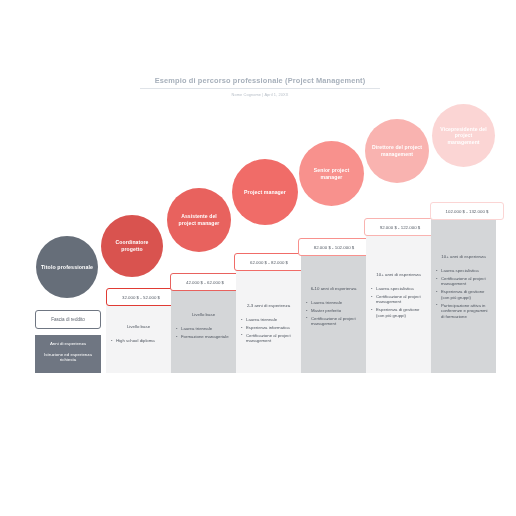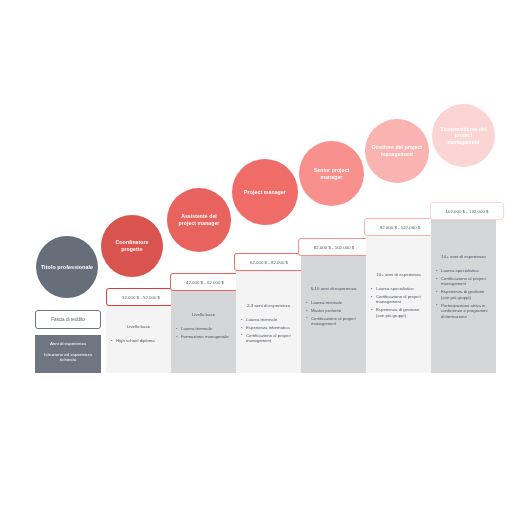--- a/index.html
+++ b/index.html
@@ -79,20 +79,25 @@
   .detail-list li::before {
     content: "\2022"; position: absolute; left: 0; top: -0.2px;
     color: #4d545e; font-size: 4.3px;
   }
 </style>
 </head>
 <body>
 
 <div class="canvas">
 
+  <div class="header">
+    <div class="header-title">Esempio di percorso professionale (Project Management)</div>
+    <div class="header-rule"></div>
+    <div class="header-sub">Nome Cognome  |  April 1, 20XX</div>
+  </div>
 
   <div class="lead-circle">
     <span>Titolo professionale</span>
   </div>
   <div class="lead-box">
     <span>Fascia di reddito</span>
   </div>
   <div class="lead-grey">
     <span>Anni di esperienza</span>
     <span>Istruzione ed esperienza richiesta</span>

